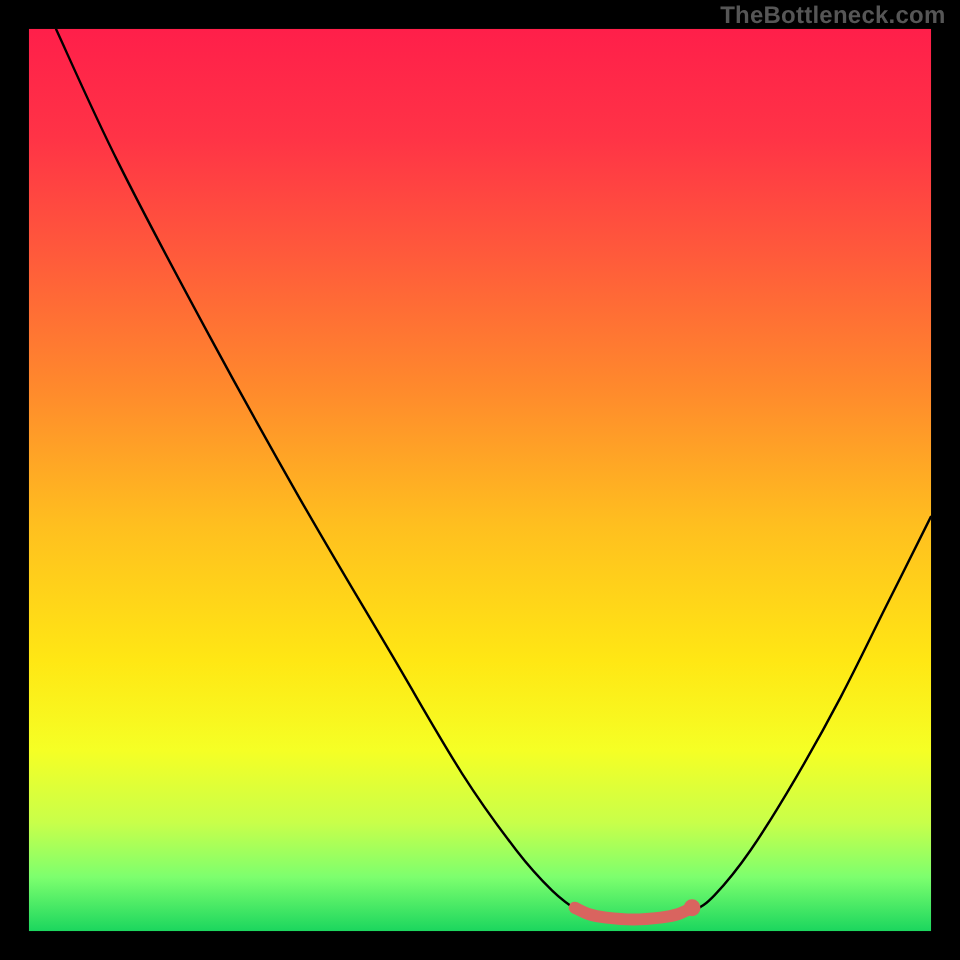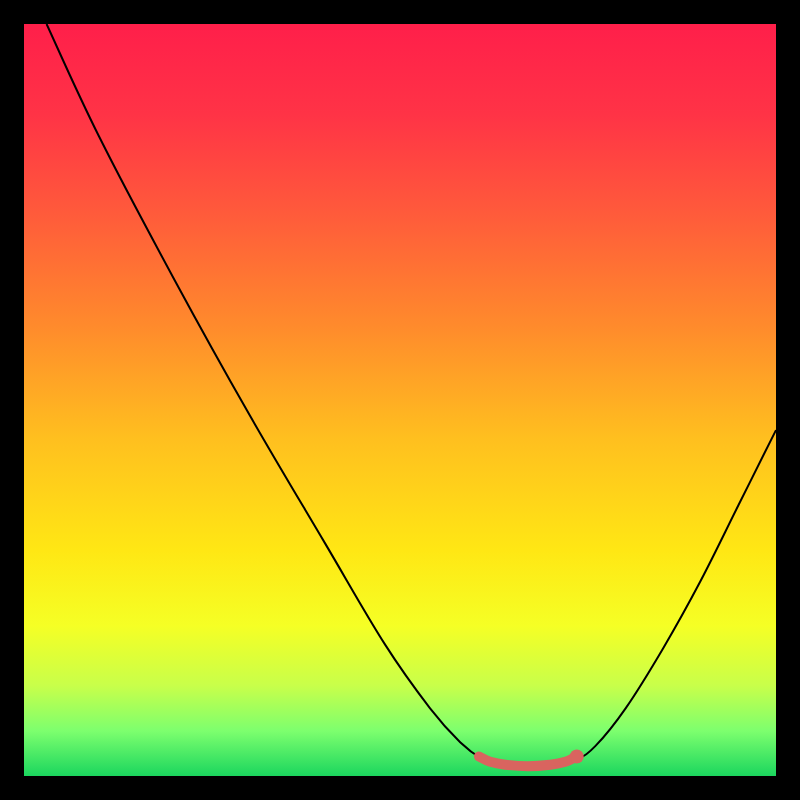--- a/index.html
+++ b/index.html
@@ -34,20 +34,21 @@
     letter-spacing: 0.2px;
   }
   svg {
     display: block;
   }
 </style>
 </head>
 <body>
 
 <div class="chart-container">
+  <div class="watermark">TheBottleneck.com</div>
   <div class="plot-area">
     <svg id="chart-svg" width="752" height="752" viewBox="0 0 752 752" preserveAspectRatio="none">
       <defs>
         <linearGradient id="bg-grad" x1="0" y1="0" x2="0" y2="1">
             <stop offset="0%" stop-color="#ff1f4a"></stop>
             <stop offset="12%" stop-color="#ff3346"></stop>
             <stop offset="25%" stop-color="#ff5a3b"></stop>
             <stop offset="40%" stop-color="#ff8a2c"></stop>
             <stop offset="55.00000000000001%" stop-color="#ffbf1f"></stop>
             <stop offset="70%" stop-color="#ffe714"></stop>

